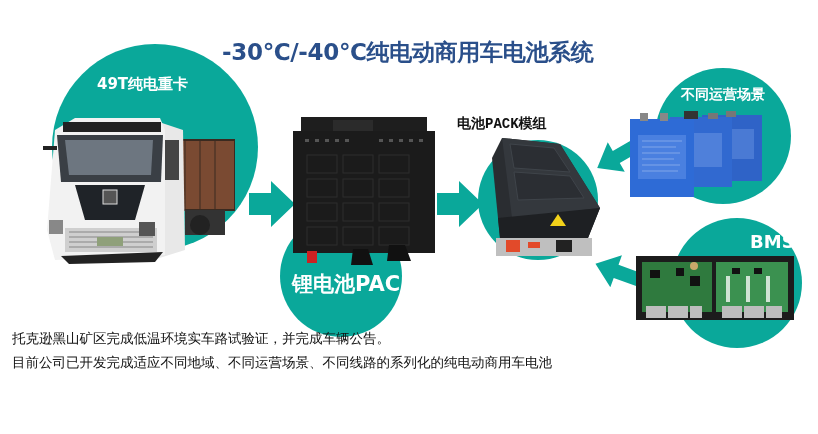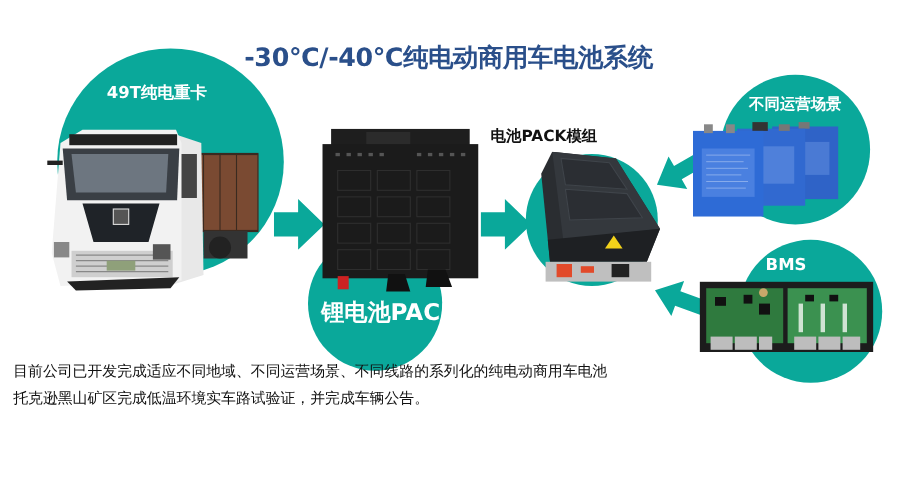--- a/index.html
+++ b/index.html
@@ -101,21 +101,21 @@
   </svg>
 </div>
 <div class="clabel" style="left:292px;top:270px;font-size:21px;">锂电池PACK</div>
 
 <div class="abs" style="left:437px;top:181px;">
   <svg width="46" height="46" viewBox="0 0 46 46">
       <polygon points="0,12 22,12 22,0 46,23 22,46 22,34 0,34" fill="#0aa89a"></polygon>
     </svg>
 </div>
 
-<div class="blabel" style="left:446px;top:115px;">电池PACK模组</div>
+<div class="blabel" style="left:457px;top:115px;font-family:Liberation Mono, monospace;">电池PACK模组</div>
 
 <div class="circle" style="left:478px;top:140px;width:120px;height:120px;"></div>
 
 <div class="abs" style="left:488px;top:138px;width:112px;height:122px;">
   <svg width="112" height="122" viewBox="0 0 112 122">
     <polygon points="14,0 72,6 112,70 100,100 12,100 4,20" fill="#2a2d31"></polygon>
     <polygon points="14,0 72,6 112,70 24,80" fill="#34383d"></polygon>
     <polygon points="22,6 66,10 82,34 26,30" fill="#2b2e33" stroke="#3f444a"></polygon>
     <polygon points="26,34 82,38 96,60 30,62" fill="#2b2e33" stroke="#3f444a"></polygon>
     <polygon points="10,80 112,70 100,100 12,100" fill="#1e2023"></polygon>
@@ -164,21 +164,21 @@
         <line x1="12" y1="54" x2="44" y2="54"></line>
         <line x1="12" y1="60" x2="50" y2="60"></line>
         <line x1="12" y1="66" x2="48" y2="66"></line>
       </g>
     <rect x="10" y="8" width="8" height="8" fill="#888"></rect>
     <rect x="30" y="8" width="8" height="8" fill="#888"></rect>
   </svg>
 </div>
 
 <div class="circle" style="left:672px;top:218px;width:130px;height:130px;"></div>
-<div class="clabel" style="left:696px;top:231px;font-size:15px;">BMS</div>
+<div class="clabel" style="left:750px;top:231px;font-size:18px;">BMS</div>
 
 <div class="abs" style="left:636px;top:256px;width:158px;height:64px;">
   <svg width="158" height="64" viewBox="0 0 158 64">
     <rect x="0" y="0" width="158" height="64" fill="#1c1c1c"></rect>
     <rect x="6" y="6" width="70" height="50" fill="#2f7a3e"></rect>
     <rect x="80" y="6" width="72" height="50" fill="#3b9150"></rect>
     <g fill="#111">
         <rect x="14" y="14" width="10" height="8"></rect>
         <rect x="40" y="12" width="8" height="8"></rect>
         <rect x="54" y="20" width="10" height="10"></rect>
@@ -196,15 +196,15 @@
         <rect x="32" y="50" width="20" height="12"></rect>
         <rect x="54" y="50" width="12" height="12"></rect>
         <rect x="86" y="50" width="20" height="12"></rect>
         <rect x="108" y="50" width="20" height="12"></rect>
         <rect x="130" y="50" width="16" height="12"></rect>
       </g>
   </svg>
 </div>
 
 <div class="desc">
+  <div>托克逊黑山矿区完成低温环境实车路试验证，并完成车辆公告。</div>
   <div>目前公司已开发完成适应不同地域、不同运营场景、不同线路的系列化的纯电动商用车电池</div>
-  <div>托克逊黑山矿区完成低温环境实车路试验证，并完成车辆公告。</div>
 </div>
 
 </body></html>

